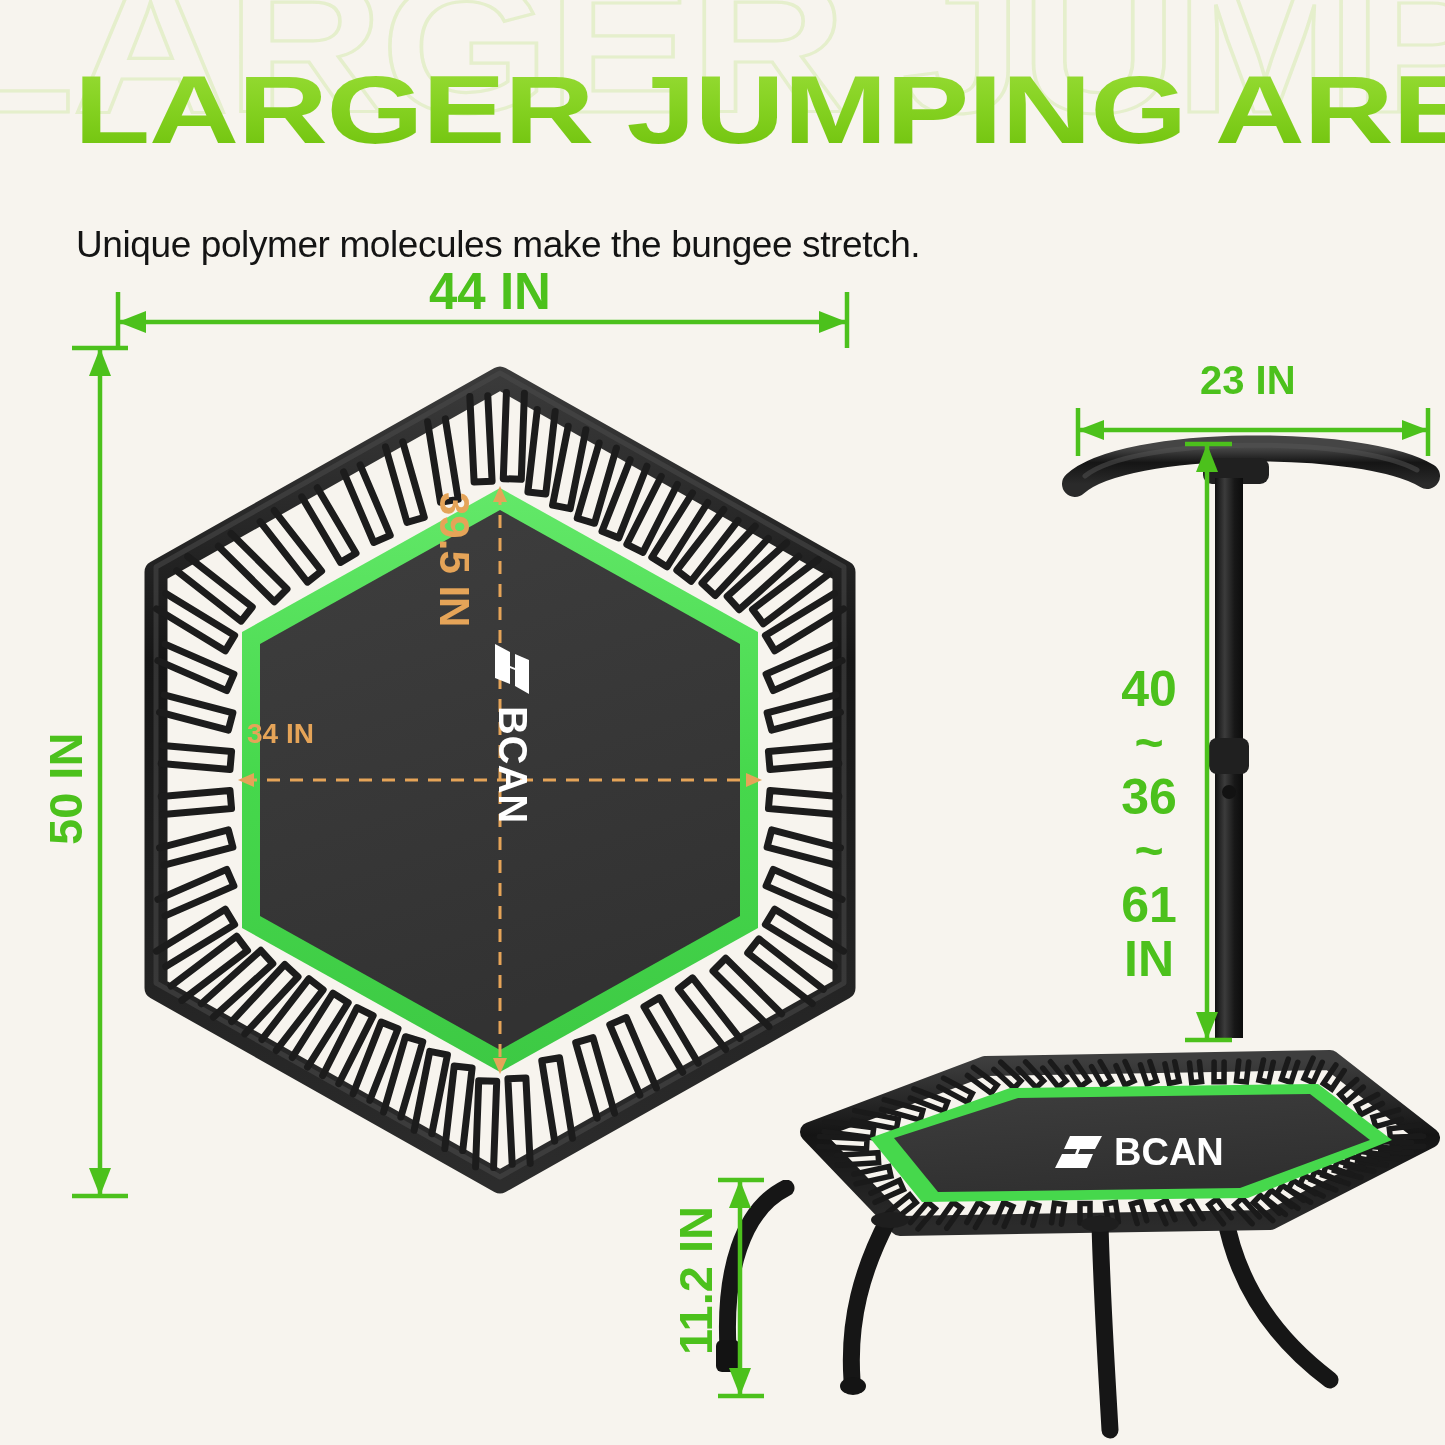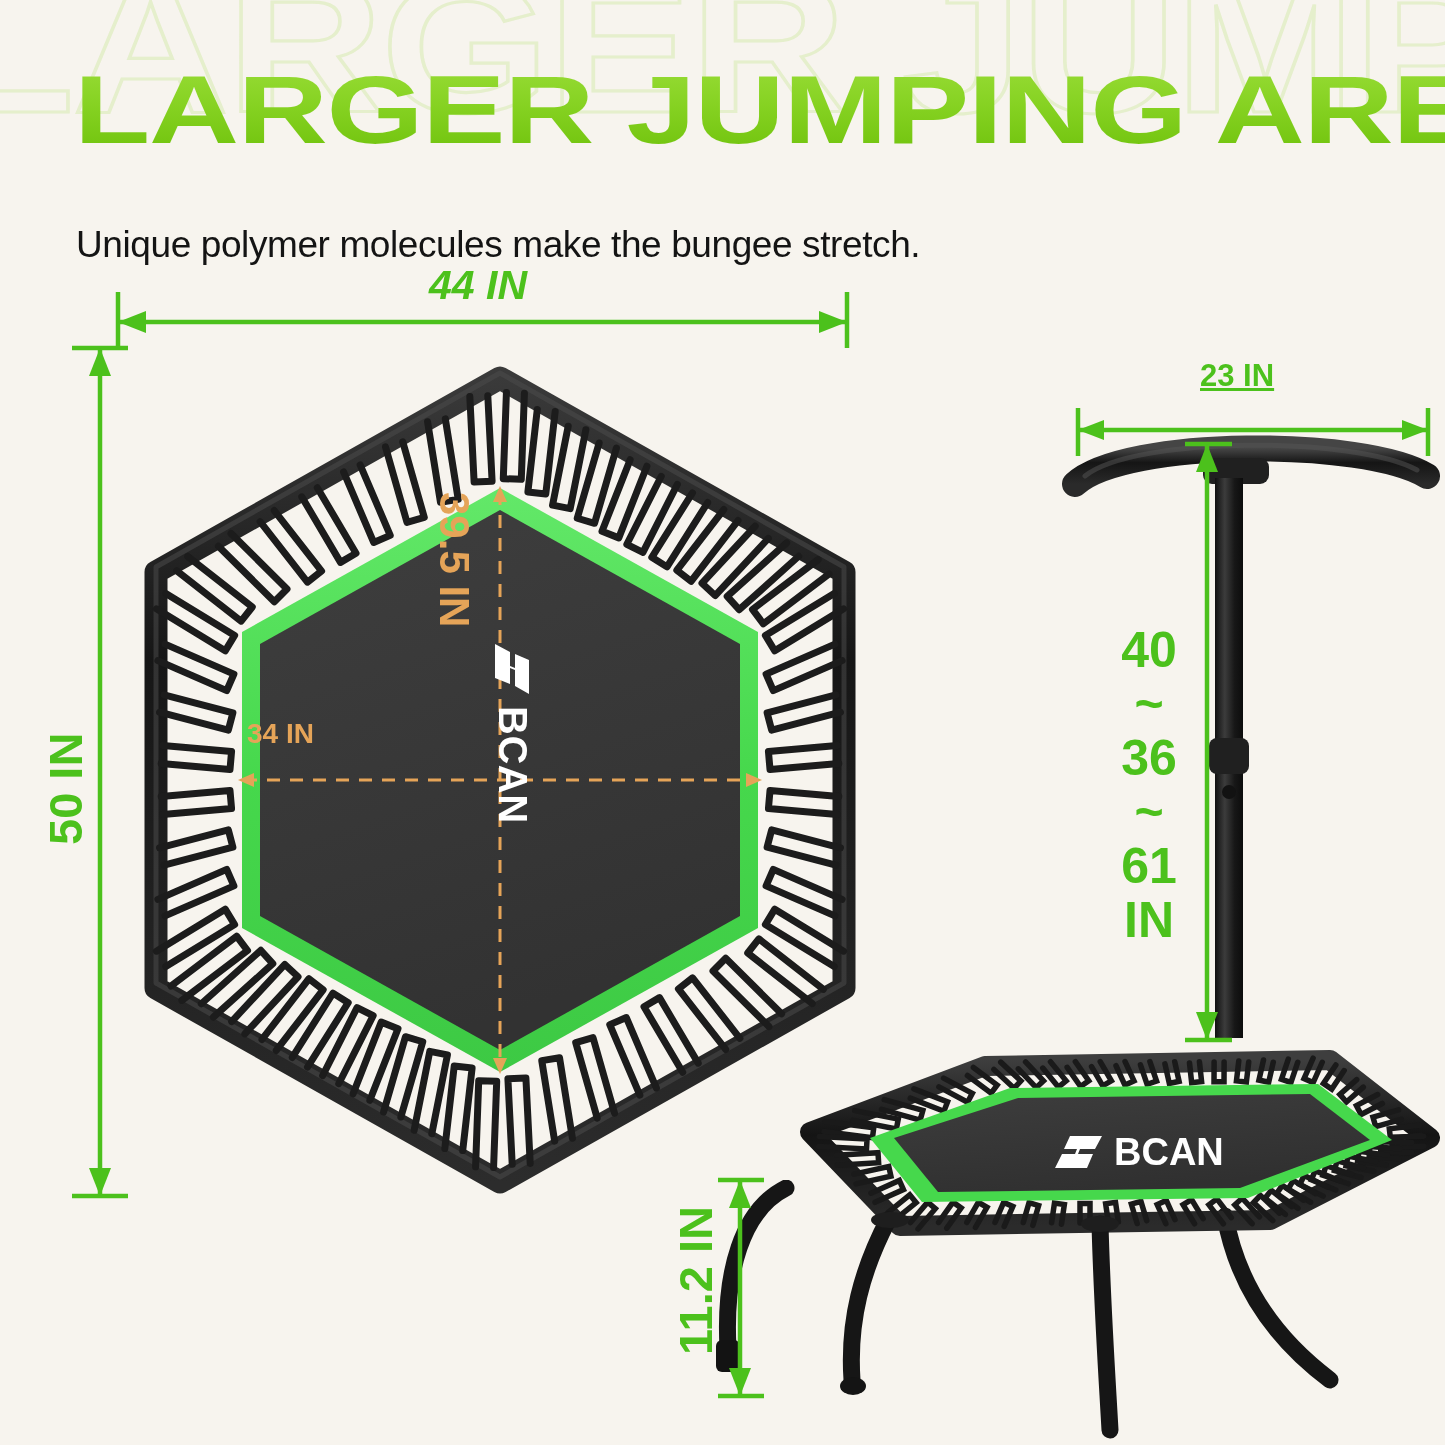--- a/index.html
+++ b/index.html
@@ -349,29 +349,29 @@
       <polygon points="1207,1040 1196,1012 1218,1012" stroke="none"></polygon>
 
       <line x1="718" y1="1180" x2="764" y2="1180"></line>
       <line x1="718" y1="1396" x2="764" y2="1396"></line>
       <line x1="740" y1="1180" x2="740" y2="1396"></line>
       <polygon points="740,1180 729,1208 751,1208" stroke="none"></polygon>
       <polygon points="740,1396 729,1368 751,1368" stroke="none"></polygon>
     </g>
   </svg>
 
-  <div class="dim-green" style="left:429px; top:262px; font-size:41px;font-style:italic;">44 IN</div>
+  <div class="dim-green" style="left:429px; top:262px; font-size:51px;">44 IN</div>
 
   <div class="dim-green rot-ccw" style="left:38px; top:845px; font-size:47px;">50 IN</div>
 
-  <div class="dim-green" style="left:1200px; top:358px; font-size:31px;text-decoration:underline;">23 IN</div>
+  <div class="dim-green" style="left:1200px; top:358px; font-size:40px;">23 IN</div>
 
   <div class="dim-green rot-ccw" style="left:668px; top:1355px; font-size:47px;">11.2 IN</div>
 
-  <div class="stack-col" style="left:1106px; top:623px; width:86px; font-size:50px;text-align:right;">
+  <div class="stack-col" style="left:1106px; top:662px; width:86px; font-size:50px;text-align:right;">
     <span>40</span>
     <span>~</span>
     <span>36</span>
     <span>~</span>
     <span>61</span>
     <span>IN</span>
   </div>
 
   <div class="dim-orange" style="left:247px; top:718px; font-size:28px;">34 IN</div>
 

